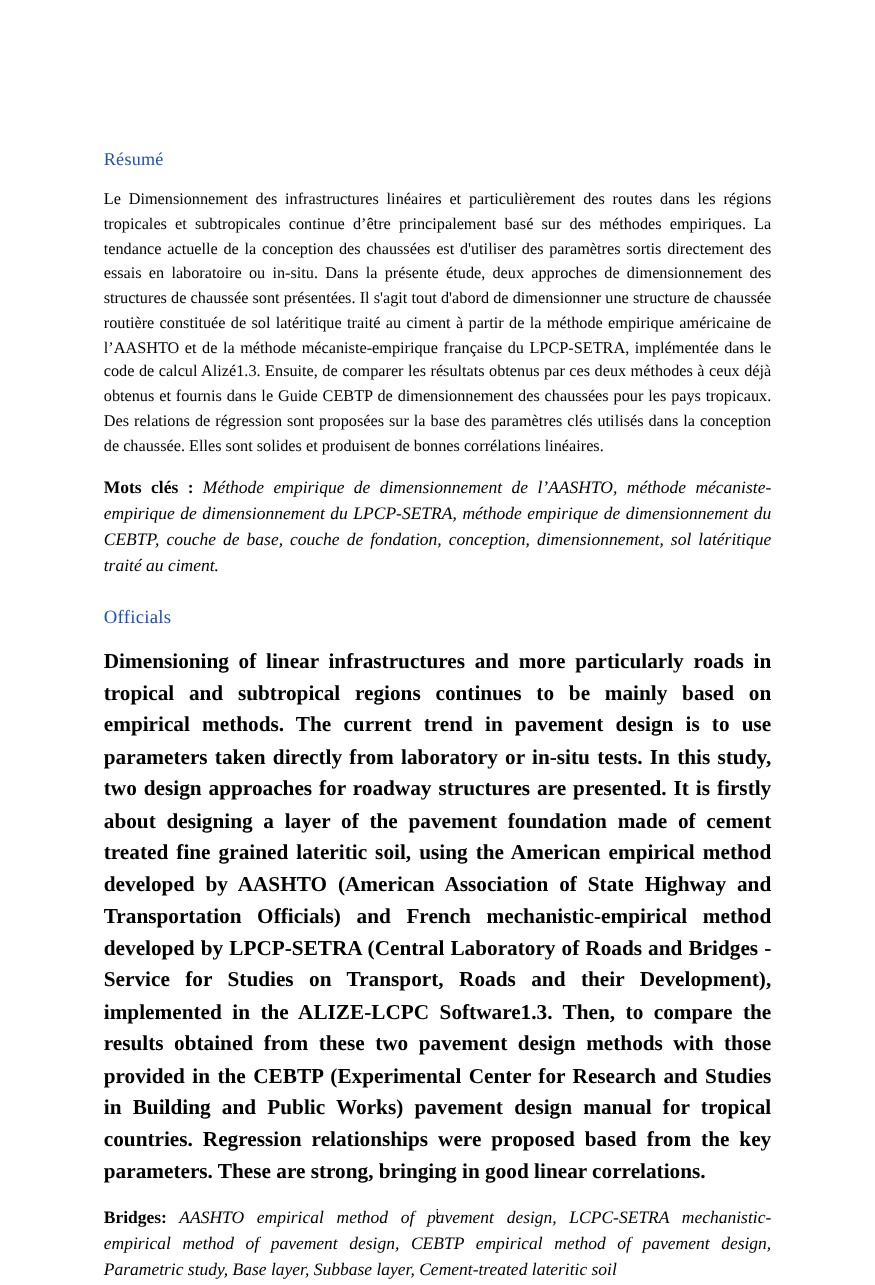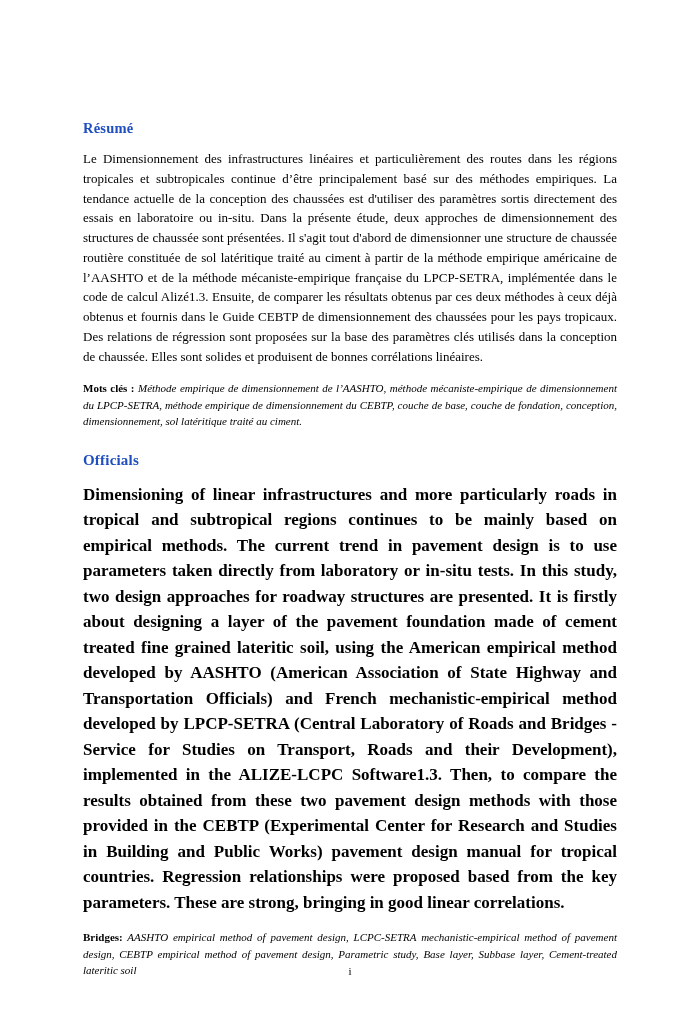--- a/index.html
+++ b/index.html
@@ -17,41 +17,41 @@
   .page {
     position: absolute;
     left: 0; top: 0;
     width: 700px;
     height: 1028px;
     box-sizing: border-box;
     padding: 120px 83px 0 83px;
   }
   .section-heading {
     color: #1f4ec1;
-    font-weight: bold;
+    font-weight: normal;
     font-size: 14.5px;
     font-family: "Liberation Serif", serif;
     margin: 0 0 12px 0;
     letter-spacing: 0.2px;
   }
   .heading-abstract {
     margin-top: 22px;
     margin-bottom: 13px;
     font-size: 15px;
   }
   p.body-par {
     margin: 0;
     font-size: 13px;
     line-height: 1.52;
     text-align: justify;
     text-justify: inter-word;
   }
   p.keywords {
     margin: 14px 0 0 0;
-    font-size: 11px;
+    font-size: 14px;
     line-height: 1.5;
     text-align: justify;
     font-style: italic;
   }
   p.keywords .kw-label {
     font-style: normal;
     font-weight: bold;
   }
   .block-resume { margin-bottom: 2px; }
   .block-abstract p.body-par { font-size: 17px; line-height: 1.5; font-weight: bold; }

